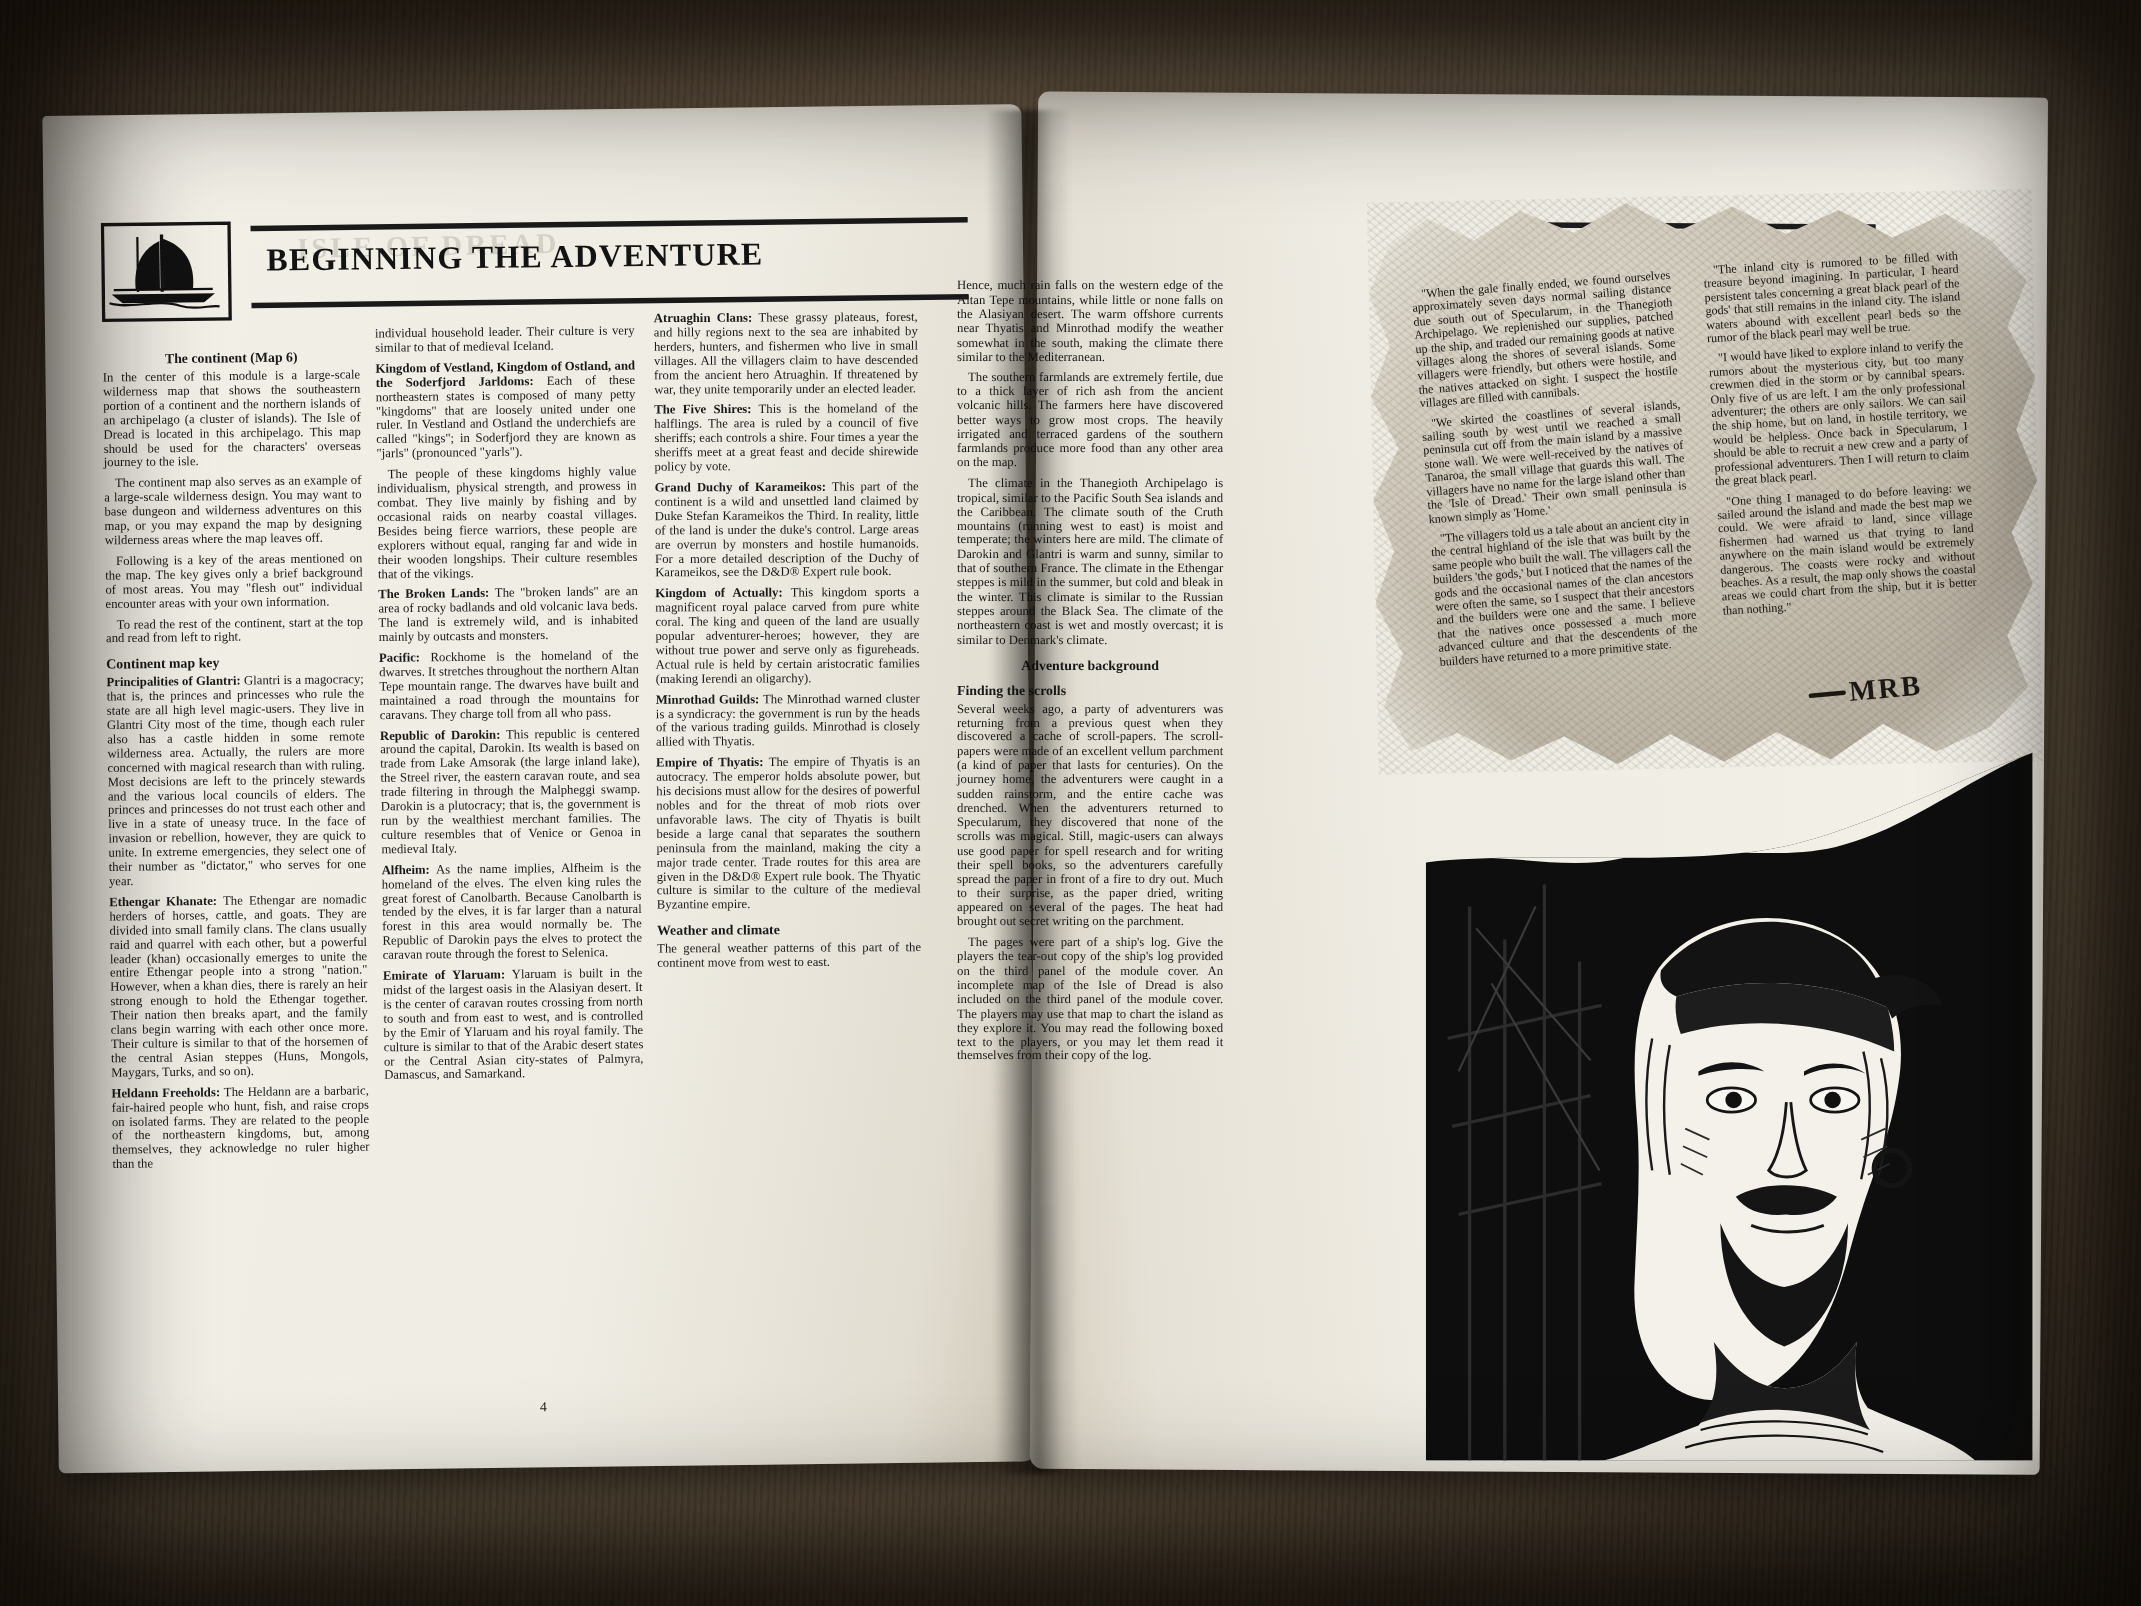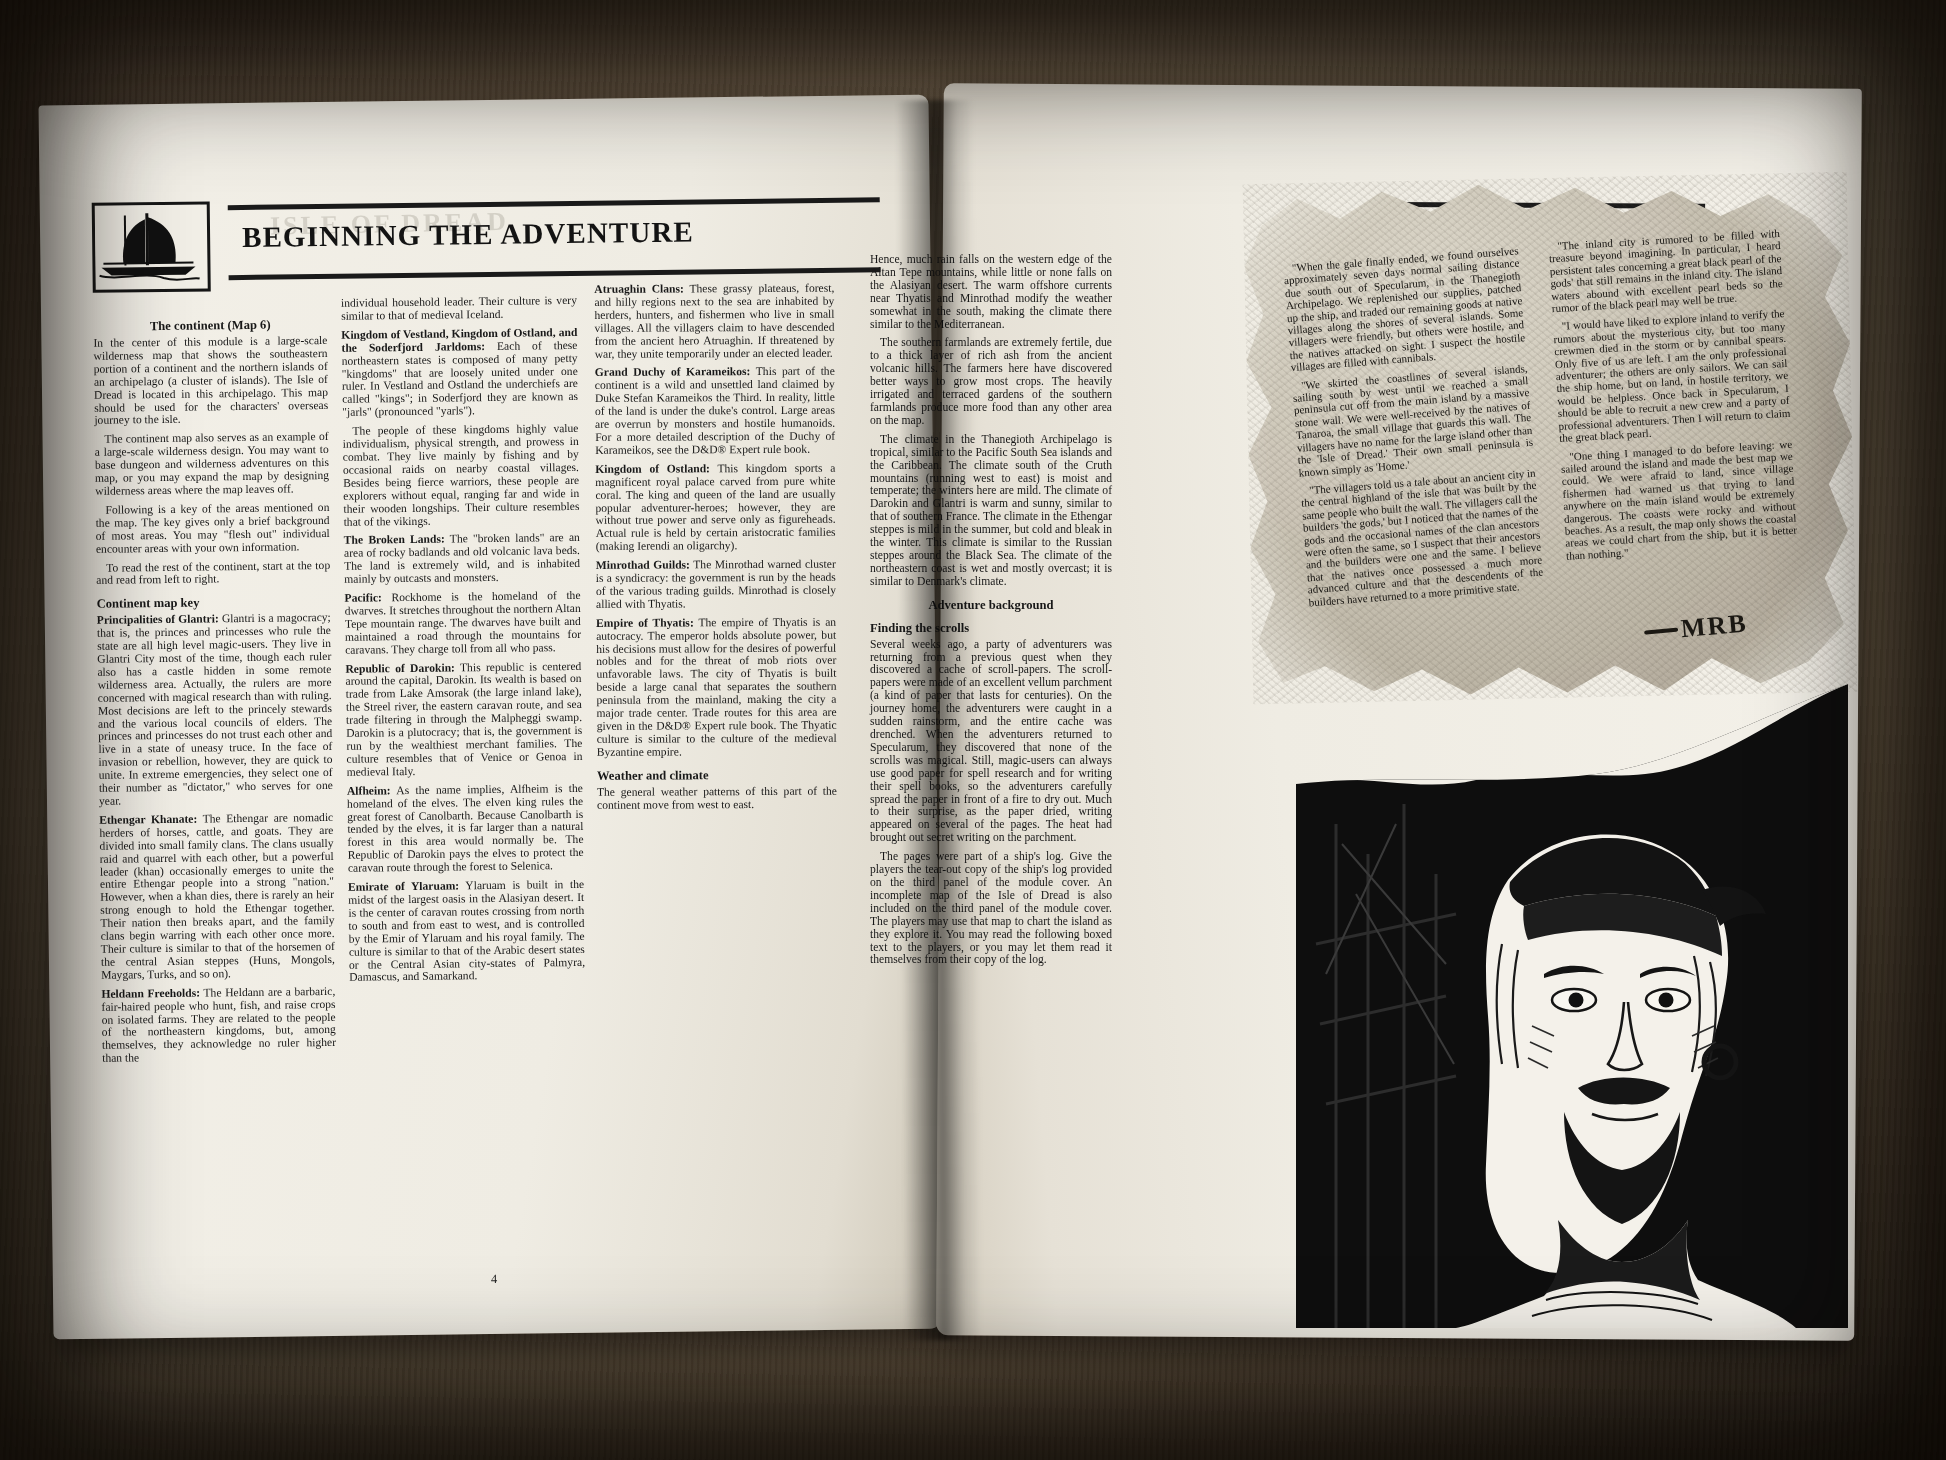--- a/index.html
+++ b/index.html
@@ -336,22 +336,23 @@
         <p><span>The people of these kingdoms highly value individualism, physical strength, and prowess in combat. They live mainly by fishing and by occasional raids on nearby coastal villages. Besides being fierce warriors, these people are explorers without equal, ranging far and wide in their wooden longships. Their culture resembles that of the vikings.</span></p>
         <p class="noind"><span class="run-head">The Broken Lands:</span><span> The "broken lands" are an area of rocky badlands and old volcanic lava beds. The land is extremely wild, and is inhabited mainly by outcasts and monsters.</span></p>
         <p class="noind"><span class="run-head">Pacific:</span><span> Rockhome is the homeland of the dwarves. It stretches throughout the northern Altan Tepe mountain range. The dwarves have built and maintained a road through the mountains for caravans. They charge toll from all who pass.</span></p>
         <p class="noind"><span class="run-head">Republic of Darokin:</span><span> This republic is centered around the capital, Darokin. Its wealth is based on trade from Lake Amsorak (the large inland lake), the Streel river, the eastern caravan route, and sea trade filtering in through the Malpheggi swamp. Darokin is a plutocracy; that is, the government is run by the wealthiest merchant families. The culture resembles that of Venice or Genoa in medieval Italy.</span></p>
         <p class="noind"><span class="run-head">Alfheim:</span><span> As the name implies, Alfheim is the homeland of the elves. The elven king rules the great forest of Canolbarth. Because Canolbarth is tended by the elves, it is far larger than a natural forest in this area would normally be. The Republic of Darokin pays the elves to protect the caravan route through the forest to Selenica.</span></p>
         <p class="noind"><span class="run-head">Emirate of Ylaruam:</span><span> Ylaruam is built in the midst of the largest oasis in the Alasiyan desert. It is the center of caravan routes crossing from north to south and from east to west, and is controlled by the Emir of Ylaruam and his royal family. The culture is similar to that of the Arabic desert states or the Central Asian city-states of Palmyra, Damascus, and Samarkand.</span></p>
       </div>
 
       <div class="col" id="lcol3">
         <p class="noind"><span class="run-head">Atruaghin Clans:</span><span> These grassy plateaus, forest, and hilly regions next to the sea are inhabited by herders, hunters, and fishermen who live in small villages. All the villagers claim to have descended from the ancient hero Atruaghin. If threatened by war, they unite temporarily under an elected leader.</span></p>
+        <p class="noind"><span class="run-head">The Five Shires:</span><span> This is the homeland of the halflings. The area is ruled by a council of five sheriffs; each controls a shire. Four times a year the sheriffs meet at a great feast and decide shirewide policy by vote.</span></p>
         <p class="noind"><span class="run-head">Grand Duchy of Karameikos:</span><span> This part of the continent is a wild and unsettled land claimed by Duke Stefan Karameikos the Third. In reality, little of the land is under the duke's control. Large areas are overrun by monsters and hostile humanoids. For a more detailed description of the Duchy of Karameikos, see the D&amp;D® Expert rule book.</span></p>
-        <p class="noind"><span class="run-head">Kingdom of Ostland:</span><span> This kingdom sports a magnificent royal palace carved from pure white coral. The king and queen of the land are usually popular adventurer-heroes; however, they are without true power and serve only as figureheads. Actual rule is held by certain aristocratic families (making Ierendi an oligarchy).</span></p>
+        <p class="noind"><span class="run-head">Kingdom of Actually:</span><span> This kingdom sports a magnificent royal palace carved from pure white coral. The king and queen of the land are usually popular adventurer-heroes; however, they are without true power and serve only as figureheads. Actual rule is held by certain aristocratic families (making Ierendi an oligarchy).</span></p>
         <p class="noind"><span class="run-head">Minrothad Guilds:</span><span> The Minrothad warned cluster is a syndicracy: the government is run by the heads of the various trading guilds. Minrothad is closely allied with Thyatis.</span></p>
         <p class="noind"><span class="run-head">Empire of Thyatis:</span><span> The empire of Thyatis is an autocracy. The emperor holds absolute power, but his decisions must allow for the desires of powerful nobles and for the threat of mob riots over unfavorable laws. The city of Thyatis is built beside a large canal that separates the southern peninsula from the mainland, making the city a major trade center. Trade routes for this area are given in the D&amp;D® Expert rule book. The Thyatic culture is similar to the culture of the medieval Byzantine empire.</span></p>
         <h3>Weather and climate</h3>
         <p class="noind">The general weather patterns of this part of the continent move from west to east.</p>
       </div>
 
       <div class="pagenum" id="pagenum-left">4</div>
     </div>
   </div>
 

